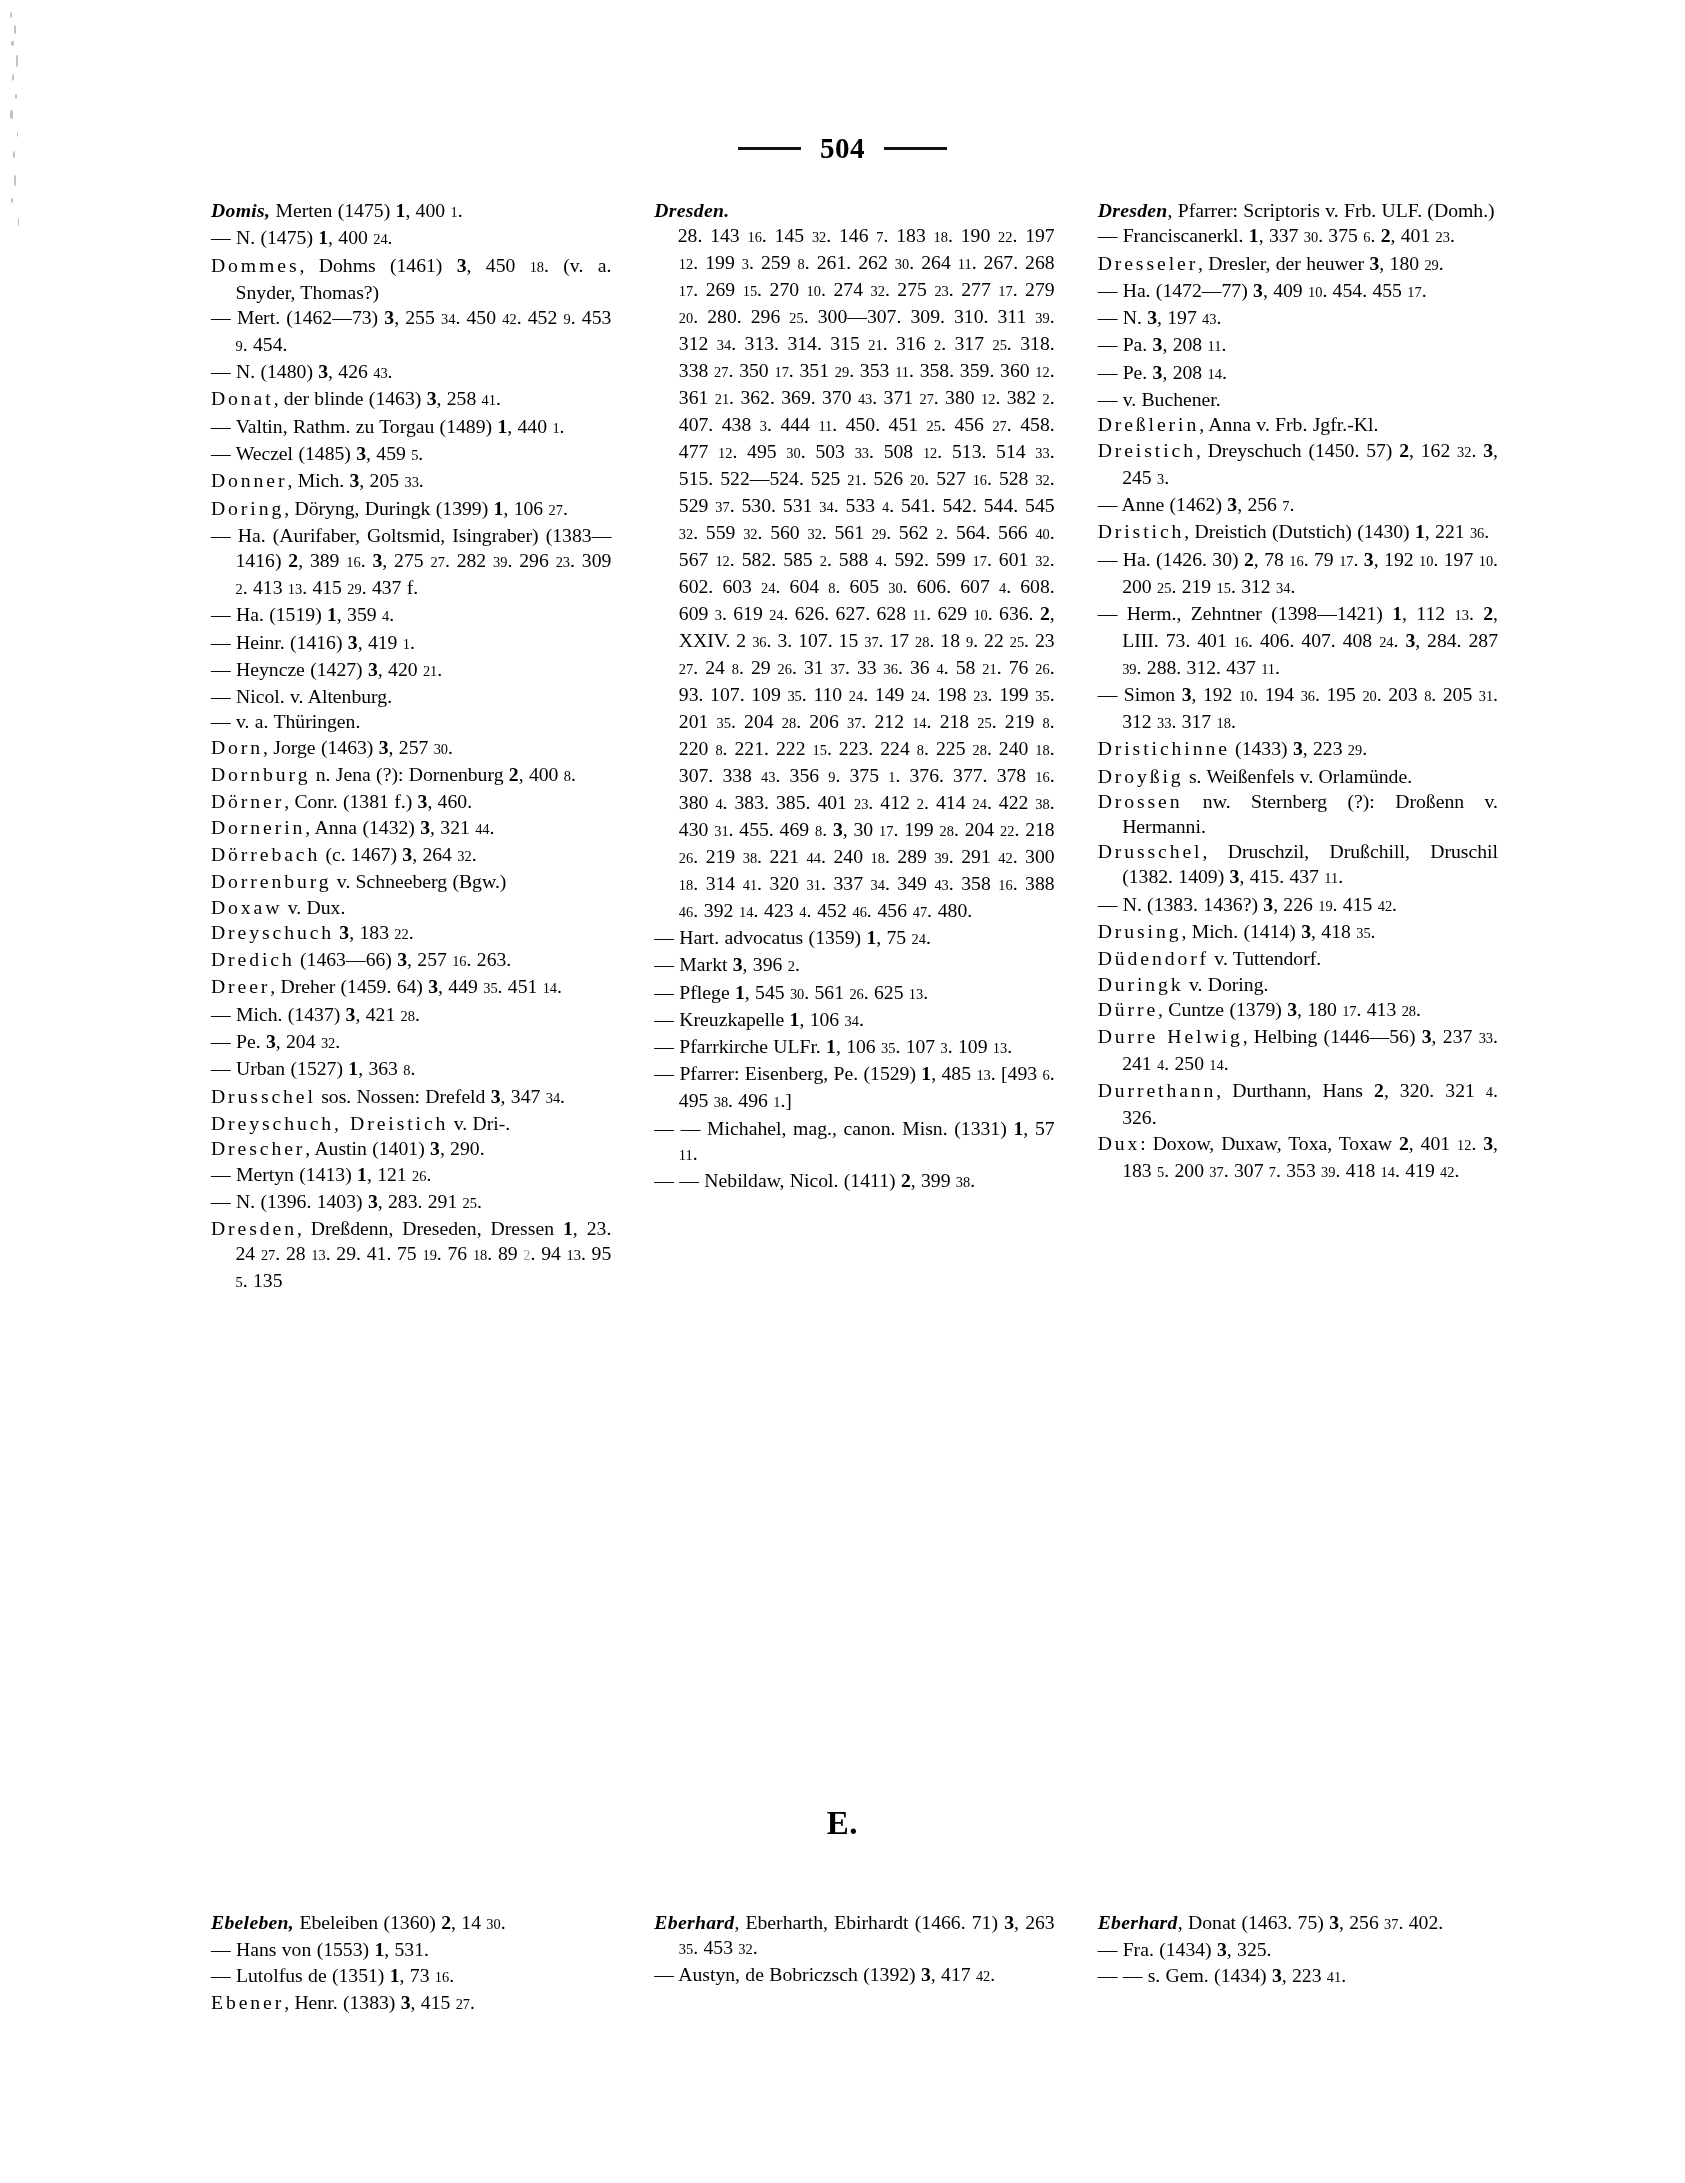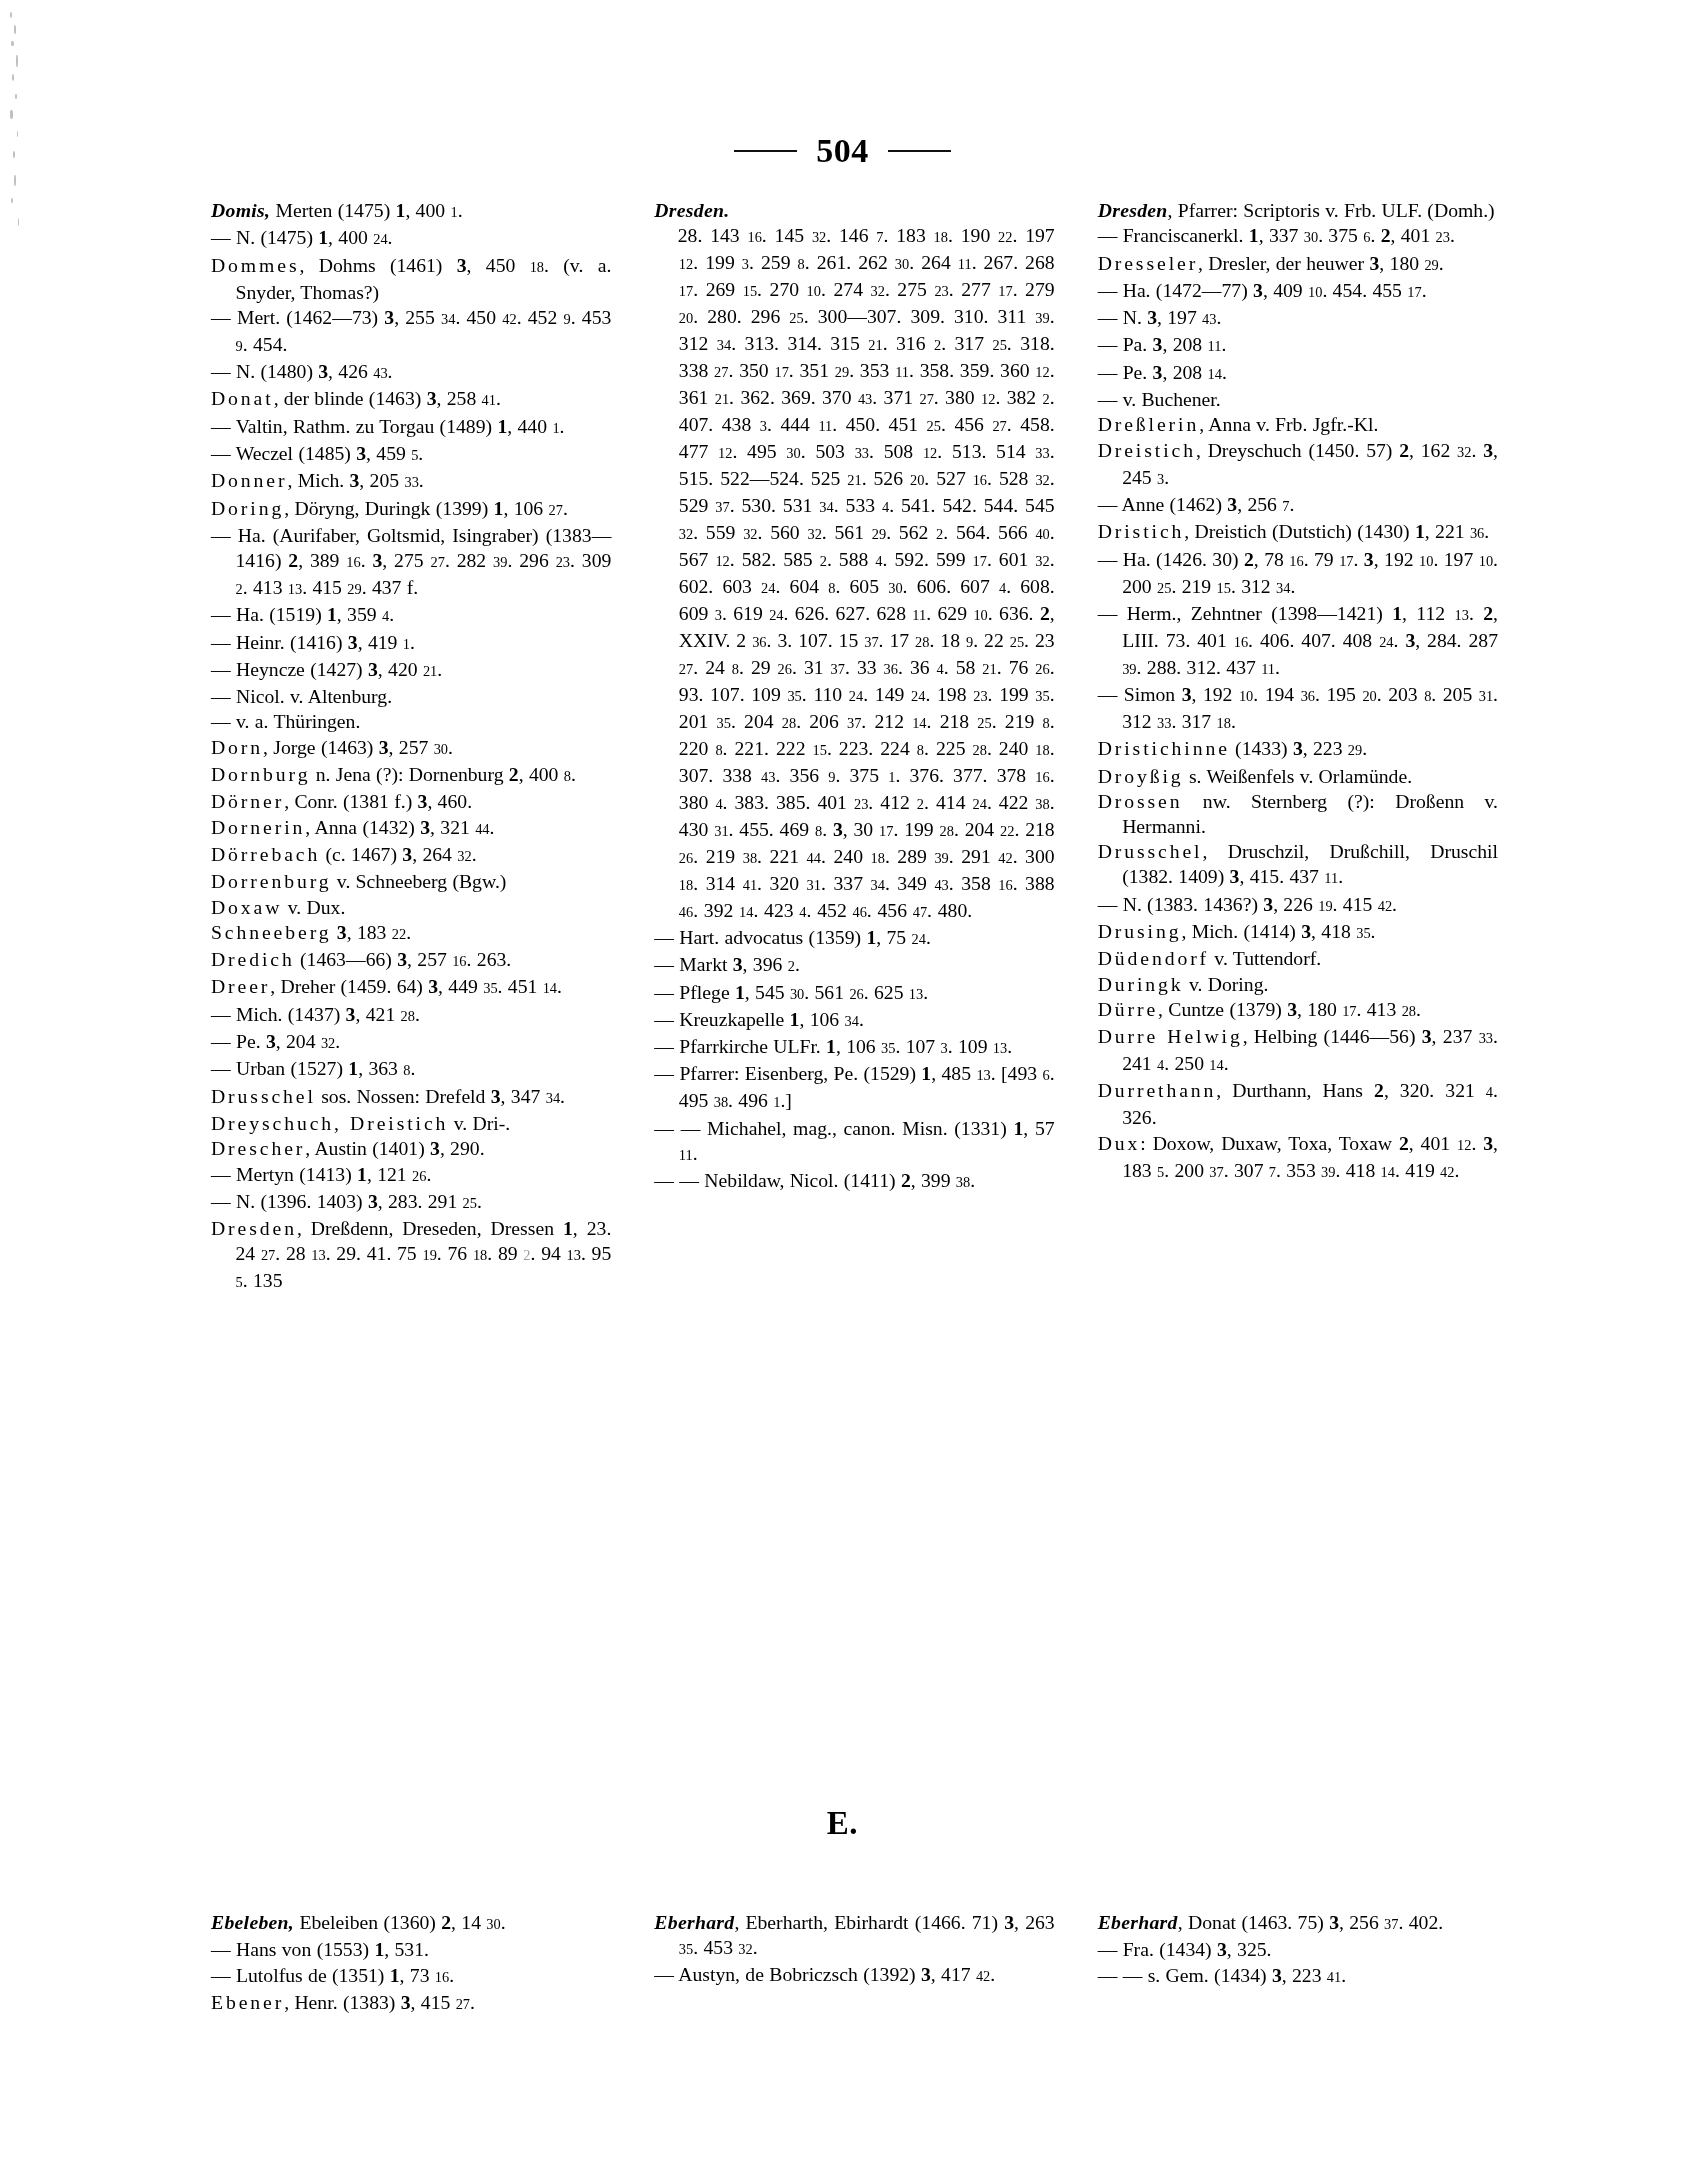--- a/index.html
+++ b/index.html
@@ -47,21 +47,21 @@
     white-space: nowrap;
   }
   .rh-inner { display: inline-flex; align-items: center; gap: 19px; }
   .rh-rule {
     display: inline-block;
     width: 63px;
     height: 2.1px;
     background: #111;
   }
   .rh-num {
-    font-size: 34px;
+    font-size: 29px;
     font-weight: 700;
     letter-spacing: 0.5px;
     line-height: 1;
     font-family: "Liberation Serif", "DejaVu Serif", serif;
   }
 
   
   .columns {
     position: absolute;
     left: 211px;
@@ -189,21 +189,21 @@
         <div class="entry">— Heyncze (1427) <b>3</b>, 420 <span class="ln">21</span>.</div>
         <div class="entry">— Nicol. v. Altenburg.</div>
         <div class="entry">— v. a. Thüringen.</div>
         <div class="entry"><span class="hw">Dorn</span>, Jorge (1463) <b>3</b>, 257 <span class="ln">30</span>.</div>
         <div class="entry"><span class="hw">Dornburg</span> n. Jena (?): Dornenburg <b>2</b>, 400 <span class="ln">8</span>.</div>
         <div class="entry"><span class="hw">Dörner</span>, Conr. (1381 f.) <b>3</b>, 460.</div>
         <div class="entry"><span class="hw">Dornerin</span>, Anna (1432) <b>3</b>, 321 <span class="ln">44</span>.</div>
         <div class="entry"><span class="hw">Dörrebach</span> (c. 1467) <b>3</b>, 264 <span class="ln">32</span>.</div>
         <div class="entry"><span class="hw">Dorrenburg</span> v. Schneeberg (Bgw.)</div>
         <div class="entry"><span class="hw">Doxaw</span> v. Dux.</div>
-        <div class="entry"><span class="hw">Schneeberg</span> <b>3</b>, 183 <span class="ln">22</span>.</div>
+        <div class="entry"><span class="hw">Dreyschuch</span> <b>3</b>, 183 <span class="ln">22</span>.</div>
         <div class="entry"><span class="hw">Dredich</span> (1463—66) <b>3</b>, 257 <span class="ln">16</span>. 263.</div>
         <div class="entry"><span class="hw">Dreer</span>, Dreher (1459. 64) <b>3</b>, 449 <span class="ln">35</span>. 451 <span class="ln">14</span>.</div>
         <div class="entry">— Mich. (1437) <b>3</b>, 421 <span class="ln">28</span>.</div>
         <div class="entry">— Pe. <b>3</b>, 204 <span class="ln">32</span>.</div>
         <div class="entry">— Urban (1527) <b>1</b>, 363 <span class="ln">8</span>.</div>
         <div class="entry"><span class="hw">Drusschel</span> sos. Nossen: Drefeld <b>3</b>, 347 <span class="ln">34</span>.</div>
         <div class="entry"><span class="hw">Dreyschuch, Dreistich</span> v. Dri-.</div>
         <div class="entry"><span class="hw">Drescher</span>, Austin (1401) <b>3</b>, 290.</div>
         <div class="entry">— Mertyn (1413) <b>1</b>, 121 <span class="ln">26</span>.</div>
         <div class="entry">— N. (1396. 1403) <b>3</b>, 283. 291 <span class="ln">25</span>.</div>

